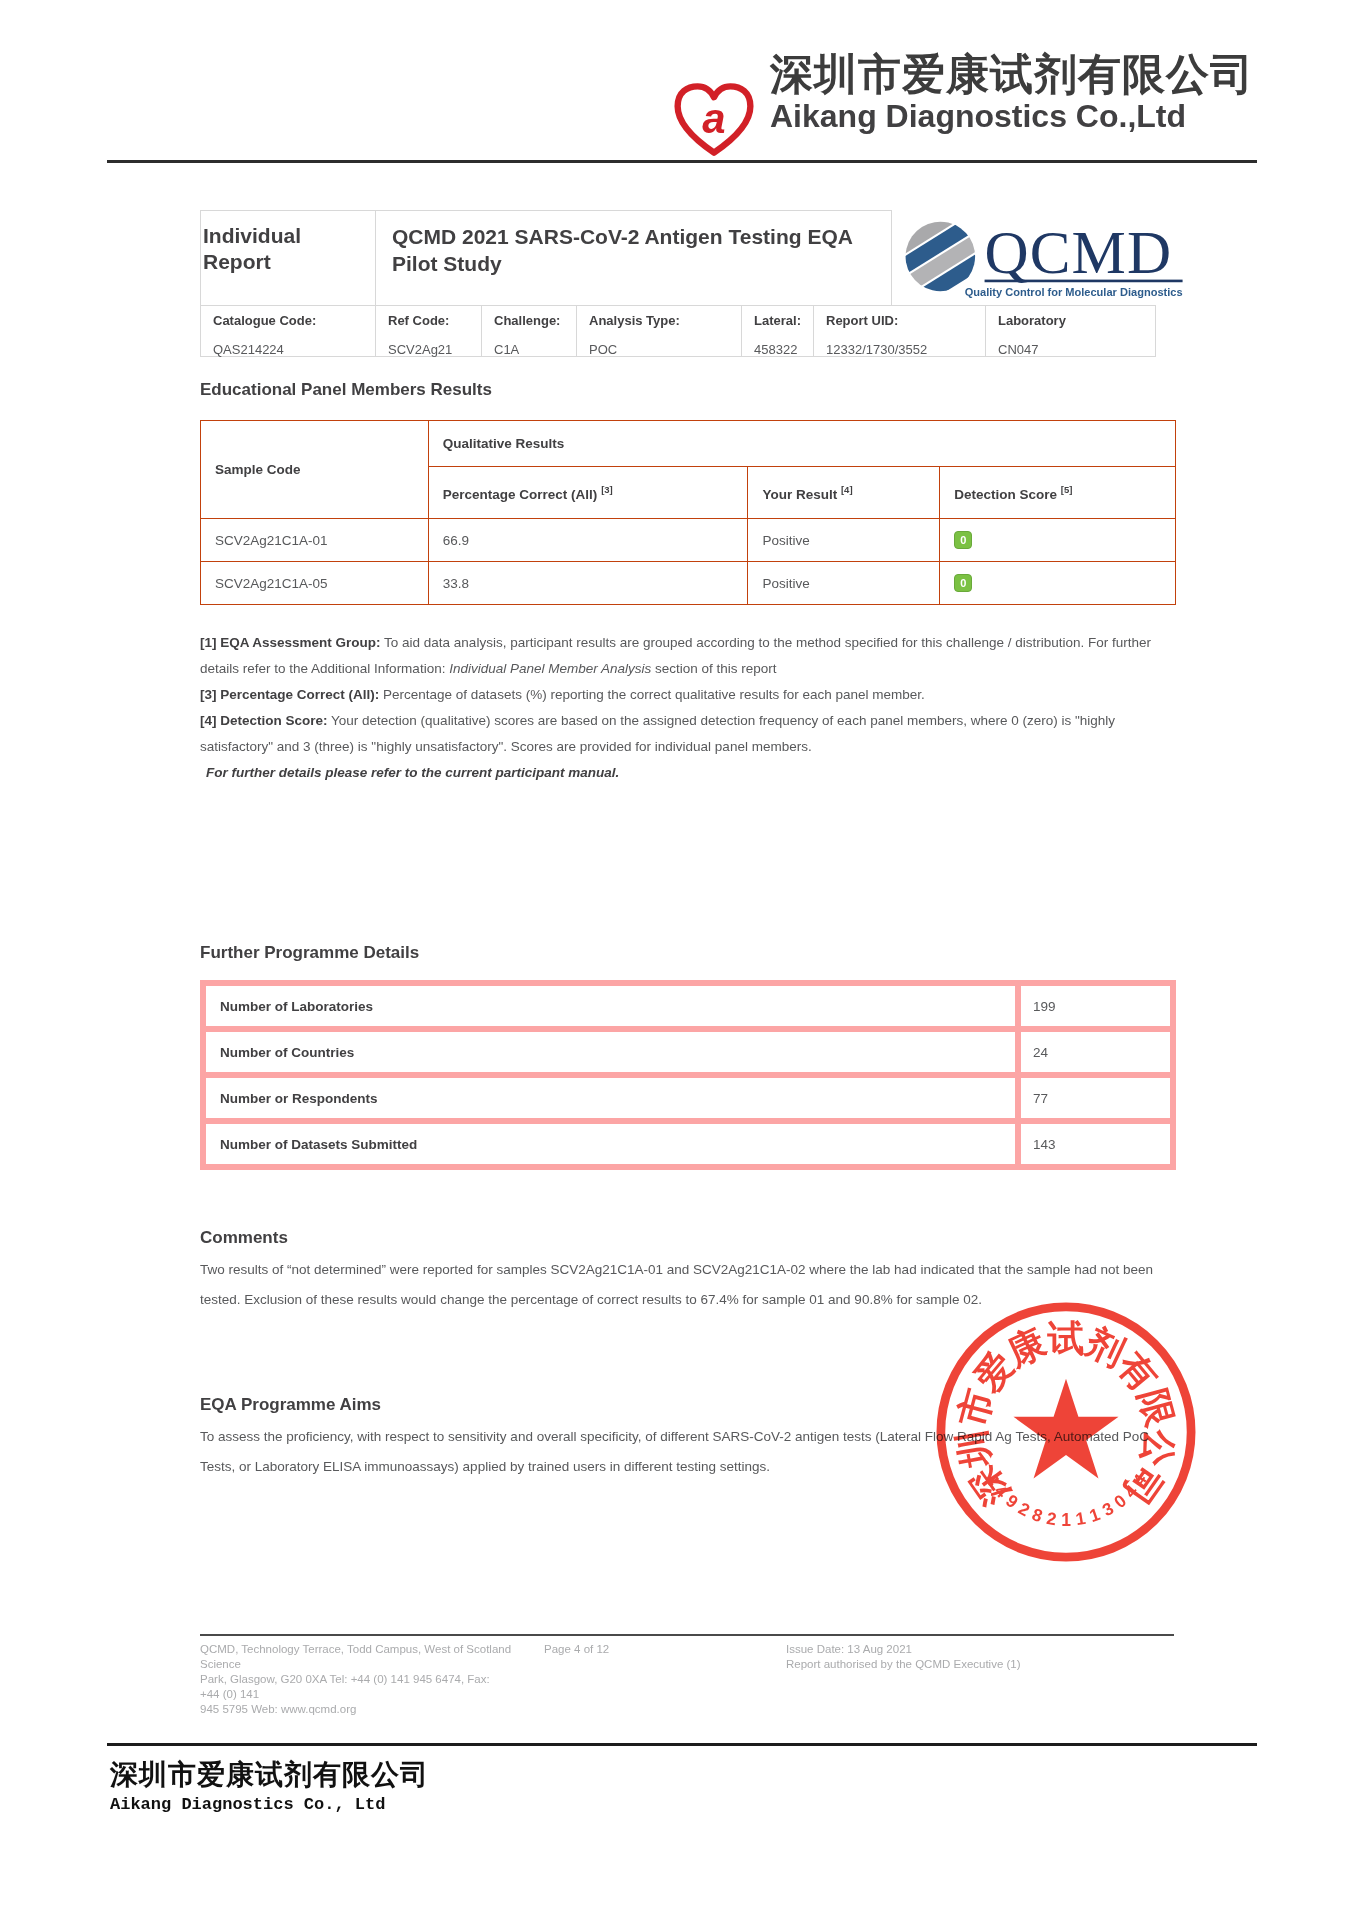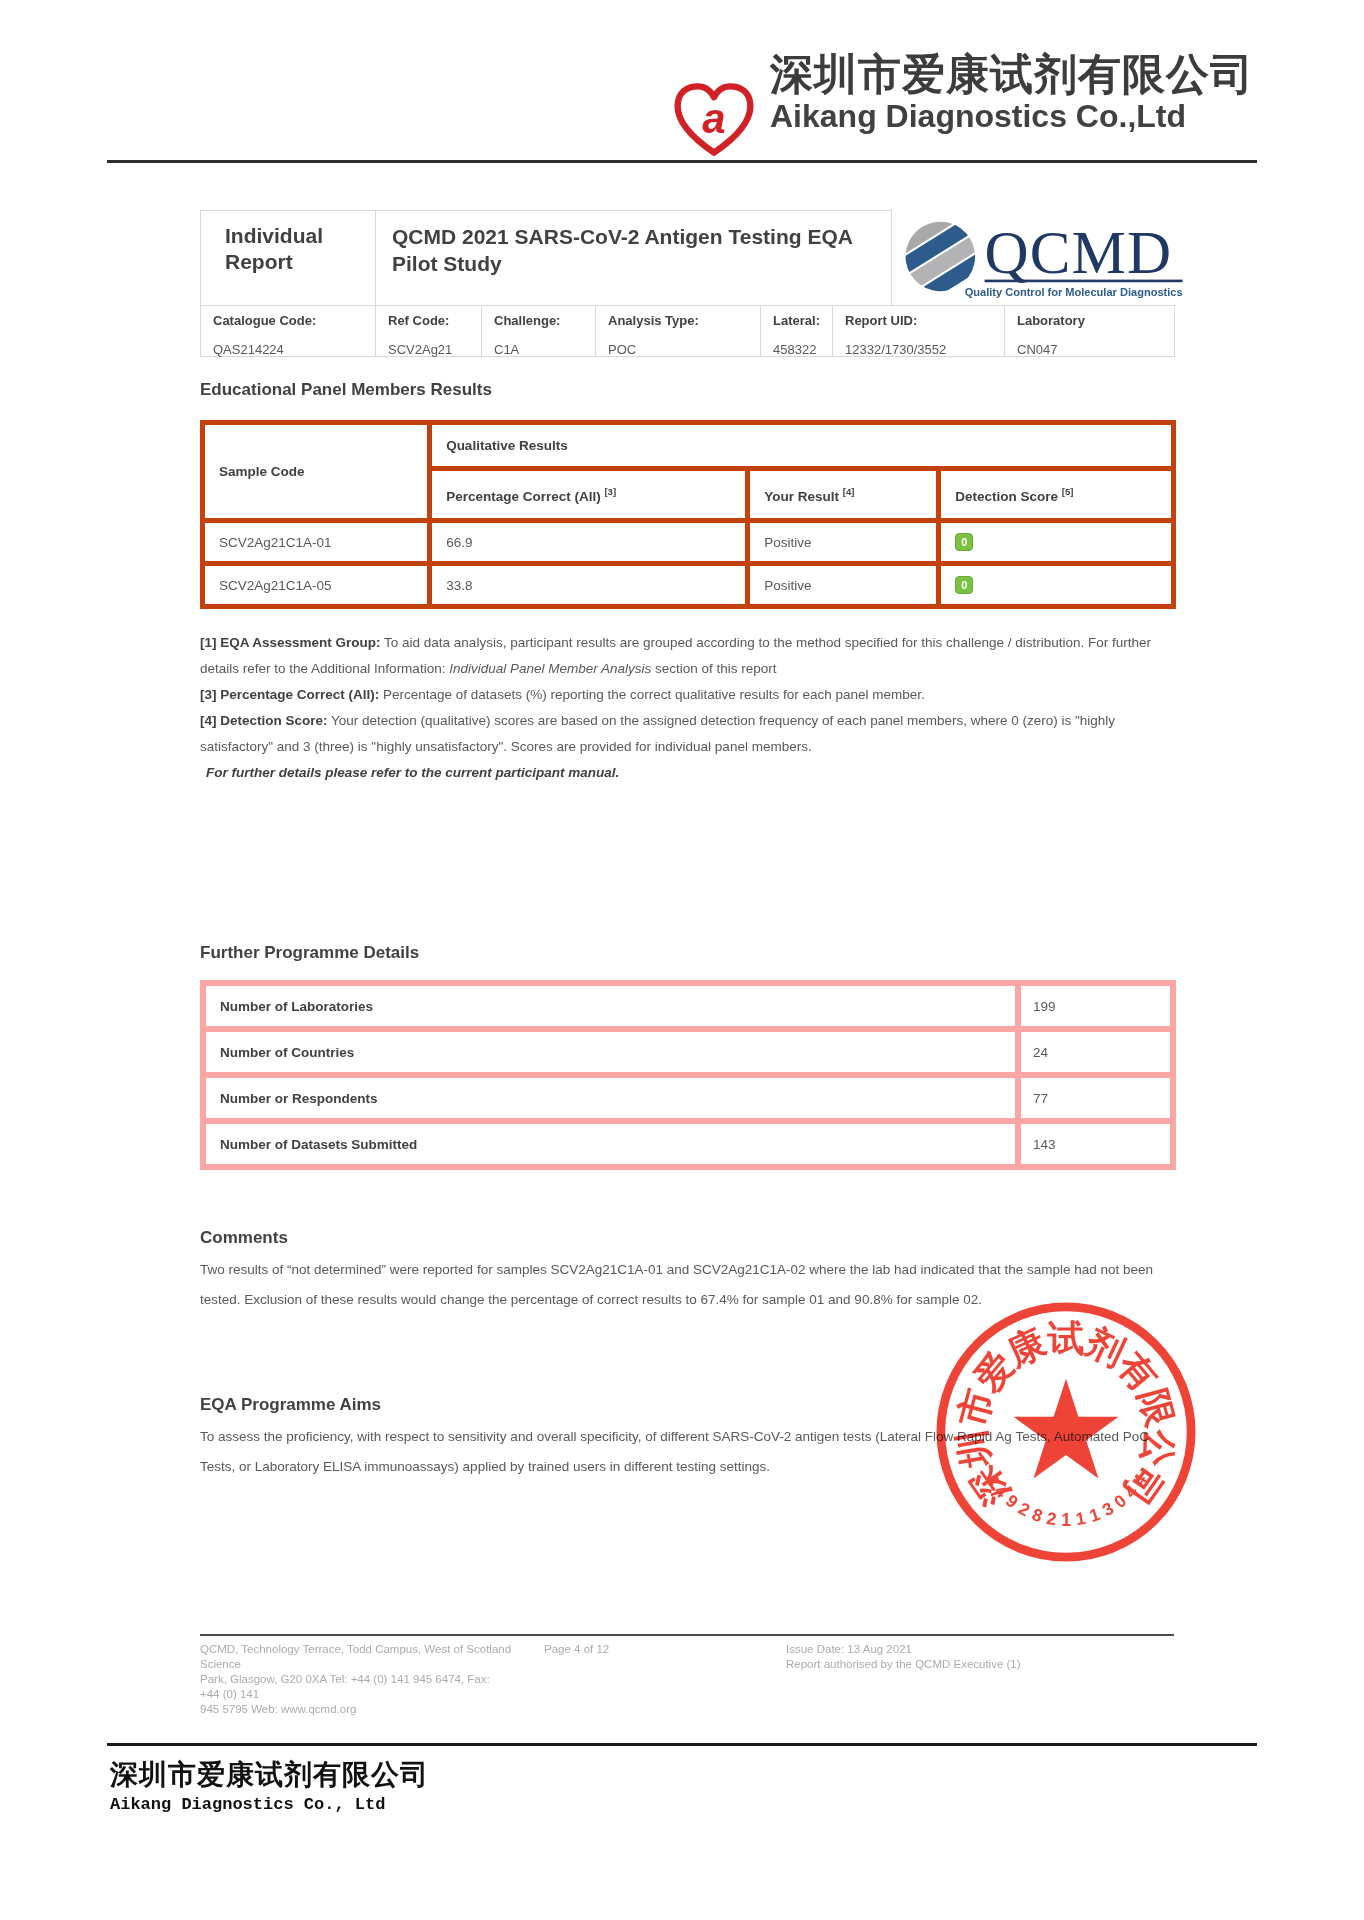--- a/index.html
+++ b/index.html
@@ -15,37 +15,37 @@
   .co-logo { width:92px; height:80px; margin-top:30px; }
   .co-names { margin-left:10px; }
   .co-name-cn { font-size:43px; font-weight:bold; color:#3c3c3c; letter-spacing:1px; line-height:1.15; }
   .co-name-en { font-size:32px; font-weight:bold; color:#414042; letter-spacing:0px; line-height:1.1; }
   .header-rule { position:absolute; top:160px; left:107px; width:1150px; height:3px; background:#2d2d2d; }
 
   
   .rpt-head { position:absolute; top:210px; left:200px; width:976px; }
   .rpt-row1 { position:relative; width:692px; display:flex; }
   .cell { border:1px solid #d8d8d8; background:#fff; }
-  .rpt-type { width:176px; padding:12px 24px; font-size:21px; font-weight:bold; color:#414042; line-height:1.25; height:96px; }
+  .rpt-type { width:176px; padding:12px 2px; font-size:21px; font-weight:bold; color:#414042; line-height:1.25; height:96px; }
   .rpt-title { width:517px; margin-left:-1px; padding:12px 16px; font-size:21px; font-weight:bold; color:#414042; line-height:1.3; height:96px; }
   .qcmd-box { position:absolute; left:700px; top:-2px; width:285px; height:100px; }
   .rpt-row2 { display:flex; width:976px; margin-top:-1px; }
   .rpt-field { padding:7px 10px 9px 12px; height:52px; margin-left:-1px; }
   .rpt-field:first-child { margin-left:0; }
   .rpt-field .lbl { font-size:13px; font-weight:bold; color:#414042; margin-bottom:14px; white-space:nowrap; }
   .rpt-field .val { font-size:13px; color:#58595b; white-space:nowrap; }
-  .w1{width:176px}.w2{width:107px}.w3{width:115px}.w4{width:166px}.w5{width:73px}.w6{width:173px}.w7{width:171px}
+  .w1{width:176px}.w2{width:107px}.w3{width:96px}.w4{width:166px}.w5{width:73px}.w6{width:173px}.w7{width:171px}
 
   
   .sec-h { position:absolute; left:200px; font-size:17px; font-weight:bold; color:#414042; }
 
   
   table { border-collapse:collapse; }
   .results-tbl { position:absolute; top:420px; left:200px; width:976px; }
-  .results-tbl td { border:5px solid #c2410c; font-size:13.5px; padding:6px 14px; color:#58595b; }
+  .results-tbl td { border:1px solid #c2410c; font-size:13.5px; padding:6px 14px; color:#58595b; }
   .results-tbl td.hd { font-weight:bold; color:#414042; }
   .results-tbl .group-row td { height:46px; }
   .results-tbl .sub-row td { height:52px; }
   .results-tbl .data-row td { height:43px; }
   sup { font-size:9.5px; }
   .score-badge {
     display:inline-block; min-width:18px; height:18px; border-radius:4px;
     background:#7bc143; border:1px solid #69a93a; color:#fff; font-size:11px;
     font-weight:bold; text-align:center; line-height:17px; padding:0 2px;
   }

